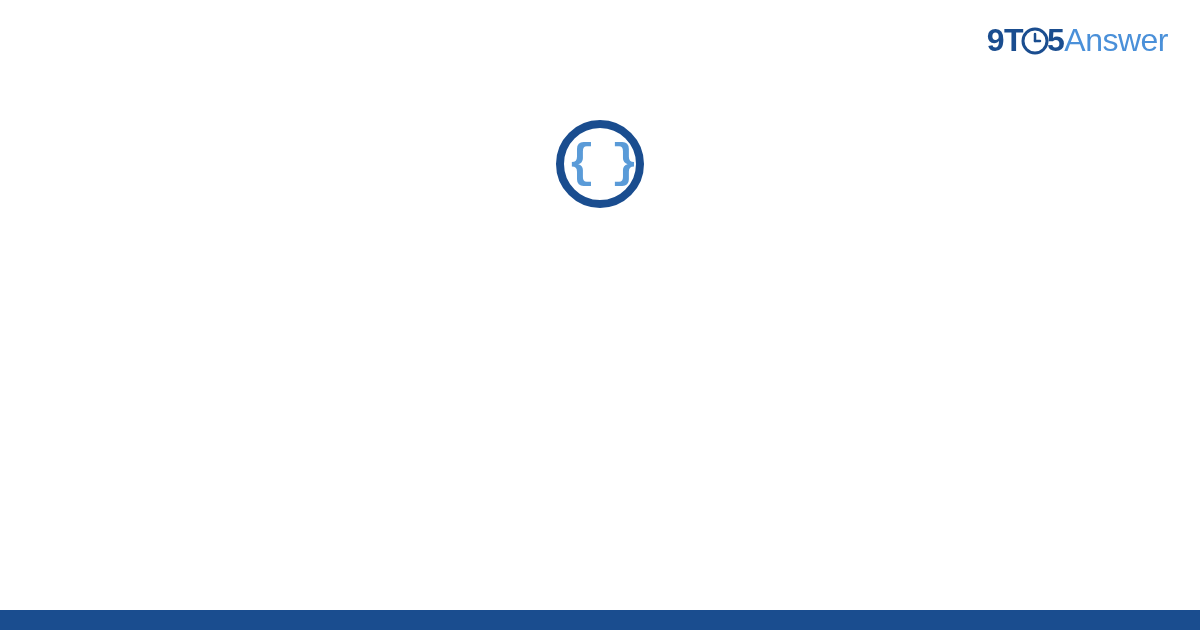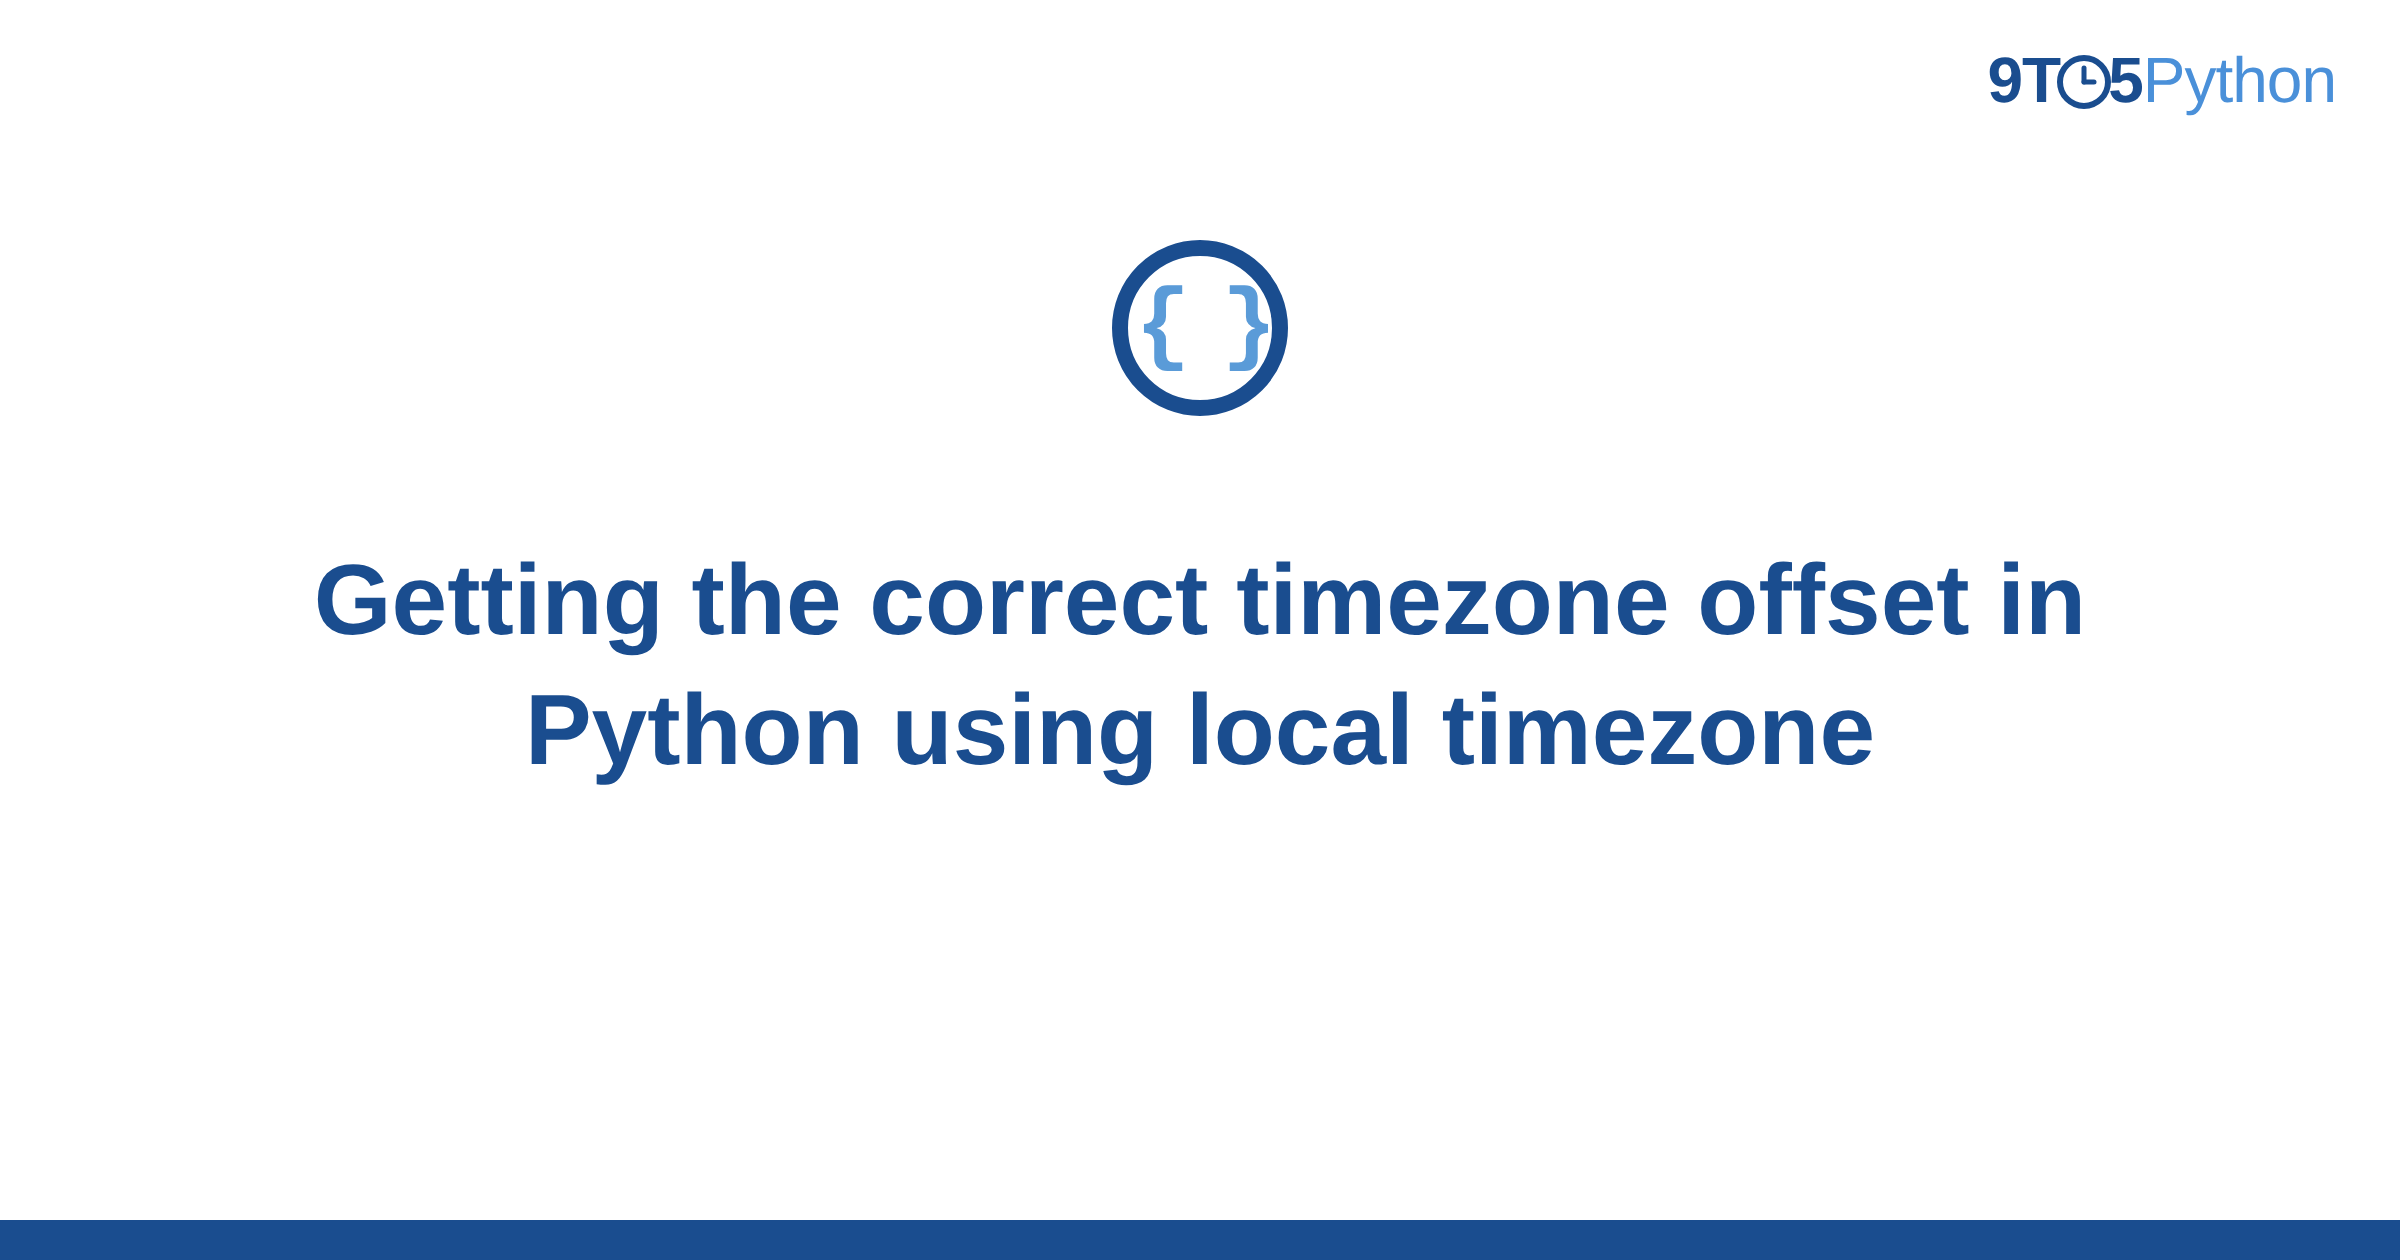--- a/index.html
+++ b/index.html
@@ -90,23 +90,22 @@
 </head>
 <body>
 
 <div class="logo">
   <span class="nine">9</span><span class="t">T</span><span class="clock">
     <svg width="28" height="28" viewBox="0 0 28 28">
       <circle cx="14" cy="14" r="12" fill="none" stroke="#1a4d8f" stroke-width="3"></circle>
       <line x1="14" y1="14" x2="14" y2="7" stroke="#1a4d8f" stroke-width="2.5" stroke-linecap="round"></line>
       <line x1="14" y1="14" x2="19" y2="14" stroke="#1a4d8f" stroke-width="2.5" stroke-linecap="round"></line>
     </svg>
-  </span><span class="five">5</span><span class="answer">Python</span>
+  </span><span class="five">5</span><span class="answer">Answer</span>
 </div>
 
 <div class="center-content">
   <div class="icon-circle">
     <span class="braces">{ }</span>
   </div>
-  <h1 class="title">Getting the correct timezone offset in Python using local timezone</h1>
 </div>
 
 <div class="bottom-bar"></div>
 
 </body></html>

